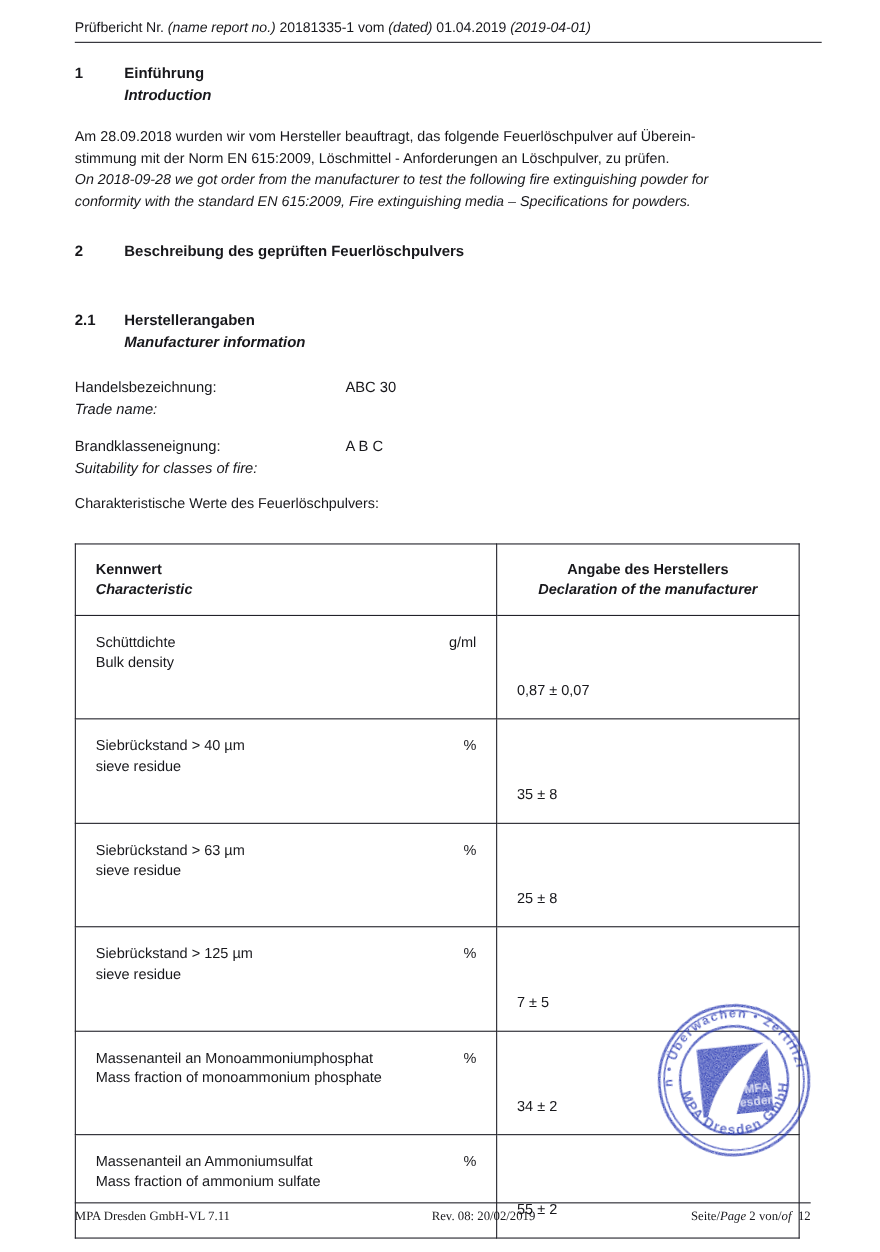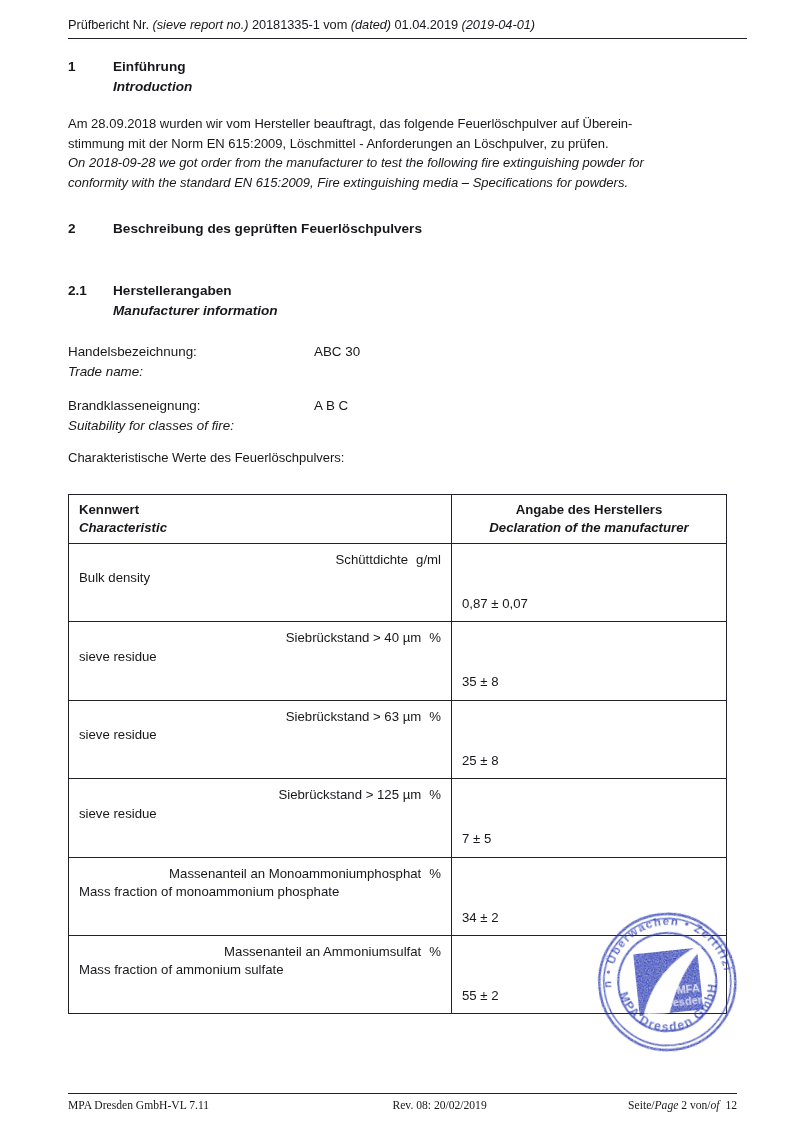--- a/index.html
+++ b/index.html
@@ -123,21 +123,21 @@
     position: absolute;
     left: 68px;
     top: 494px;
     width: 658px;
     border-collapse: collapse;
     table-layout: fixed;
     font-size: 13.2px;
   }
   .tbl td, .tbl th {
     border: 1.3px solid #22222a;
-    padding: 0;
+    padding: 8px;
     vertical-align: top;
   }
   .tbl .c-char { width: 383px; }
   .tbl .c-val  { width: 275px; }
 
   .th-inner {
     padding: 6px 10px 7px 10px;
     text-align: center;
     font-weight: bold;
     line-height: 17.5px;
@@ -146,21 +146,21 @@
   .th-inner .en { font-style: italic; }
 
   .cell-char {
     padding: 7px 10px 8px 10px;
     line-height: 18.4px;
     position: relative;
     min-height: 36px;
   }
   .cell-char .de-line {
     display: flex;
-    justify-content: flex-end;
+    justify-content: space-between;
     align-items: baseline;
   }
   .cell-char .de { padding-right: 8px; }
   .cell-char .unit { white-space: nowrap; }
   .cell-char .en { display: block; }
 
   .cell-val {
     padding: 7px 10px 8px 10px;
     text-align: left;
     line-height: 18.4px;
@@ -180,21 +180,21 @@
   }
   .stamp svg { display: block; width: 150px; height: 152px; }
 </style>
 </head>
 <body>
 
 <div class="page">
 
   <div class="hdr">
     <span>Prüfbericht Nr.</span>
-    <span class="it">(sieve report no.)</span>
+    <span class="it">(name report no.)</span>
     <span>20181335-1</span>
     <span>vom</span>
     <span class="it">(dated)</span>
     <span>01.04.2019</span>
     <span class="it">(2019-04-01)</span>
   </div>
   <div class="hdr-rule"></div>
 
   <div class="sec" style="top:57px;">
     <span class="num">1</span><span class="body"><span>Einführung</span><br><span class="en">Introduction</span></span>

